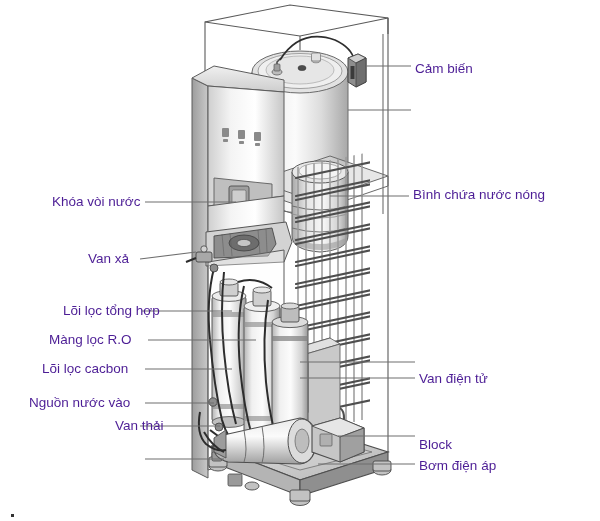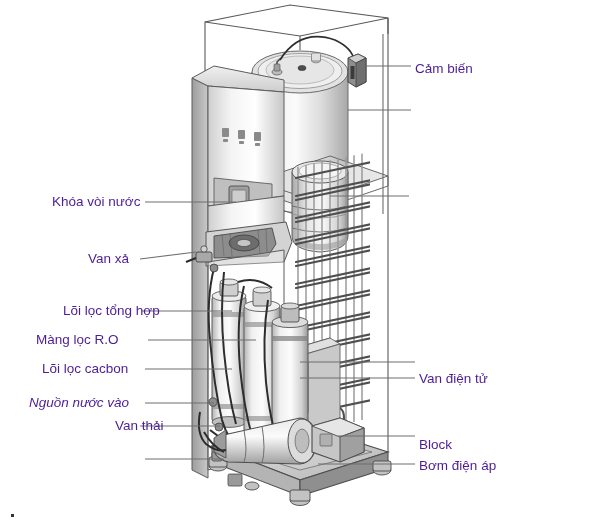--- a/index.html
+++ b/index.html
@@ -376,27 +376,28 @@
       <line x1="142" y1="311" x2="232" y2="311"></line>
       <line x1="148" y1="340" x2="256" y2="340"></line>
       <line x1="145" y1="369" x2="232" y2="369"></line>
       <line x1="145" y1="403" x2="214" y2="403"></line>
       <line x1="140" y1="426" x2="220" y2="426"></line>
       <line x1="145" y1="459" x2="224" y2="459"></line>
     </g>
   </svg>
 
   <div class="label right" style="left:415px; top:62px;">Cảm biến</div>
+  <div class="label right" style="left:413px; top:188px;">Bình chứa nước nóng</div>
   <div class="label right" style="left:419px; top:372px;">Van điện tử</div>
   <div class="label right" style="left:419px; top:430px;margin-top:8px;">Block</div>
   <div class="label right" style="left:419px; top:459px;">Bơm điện áp</div>
 
   <div class="label left" style="left:52px; top:195px;">Khóa vòi nước</div>
   <div class="label left" style="left:88px; top:252px;">Van xả</div>
   <div class="label left" style="left:28px; top:304px;margin-left:35px;">Lõi lọc tổng hợp</div>
-  <div class="label left" style="left:36px; top:333px;">Màng lọc R.O</div>
+  <div class="label left" style="left:49px; top:333px;">Màng lọc R.O</div>
   <div class="label left" style="left:42px; top:362px;">Lõi lọc cacbon</div>
-  <div class="label left" style="left:29px; top:396px;font-style:italic;">Nguồn nước vào</div>
+  <div class="label left" style="left:29px; top:396px;">Nguồn nước vào</div>
   <div class="label left" style="left:83px; top:419px;margin-left:32px;">Van thải</div>
 
   <div class="corner-dot" style="left:11px; top:514px;"></div>
 
 </div>
 
 </body></html>

